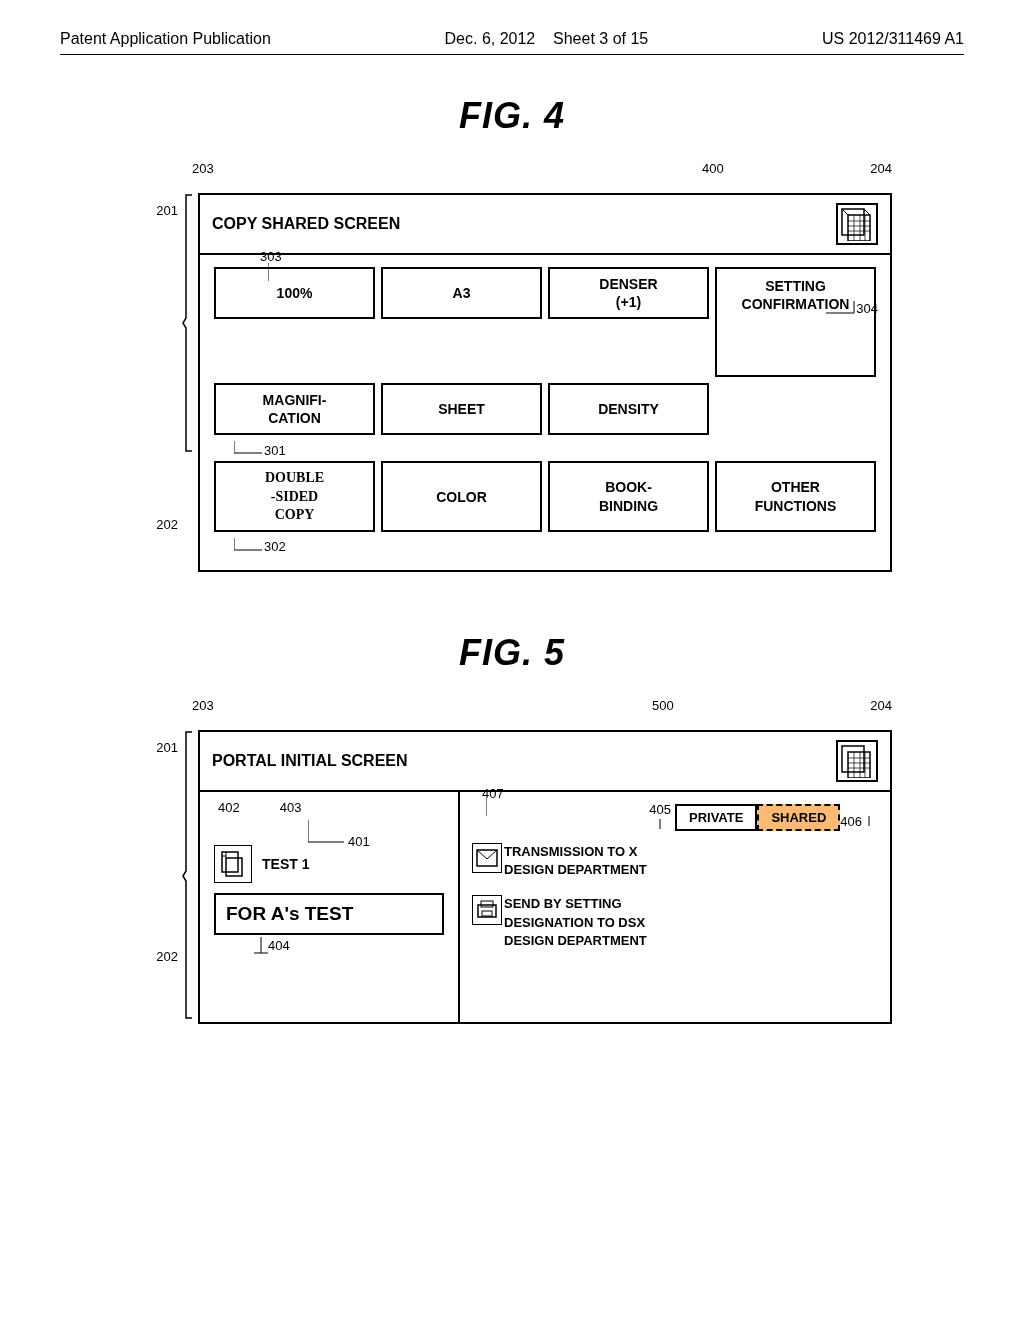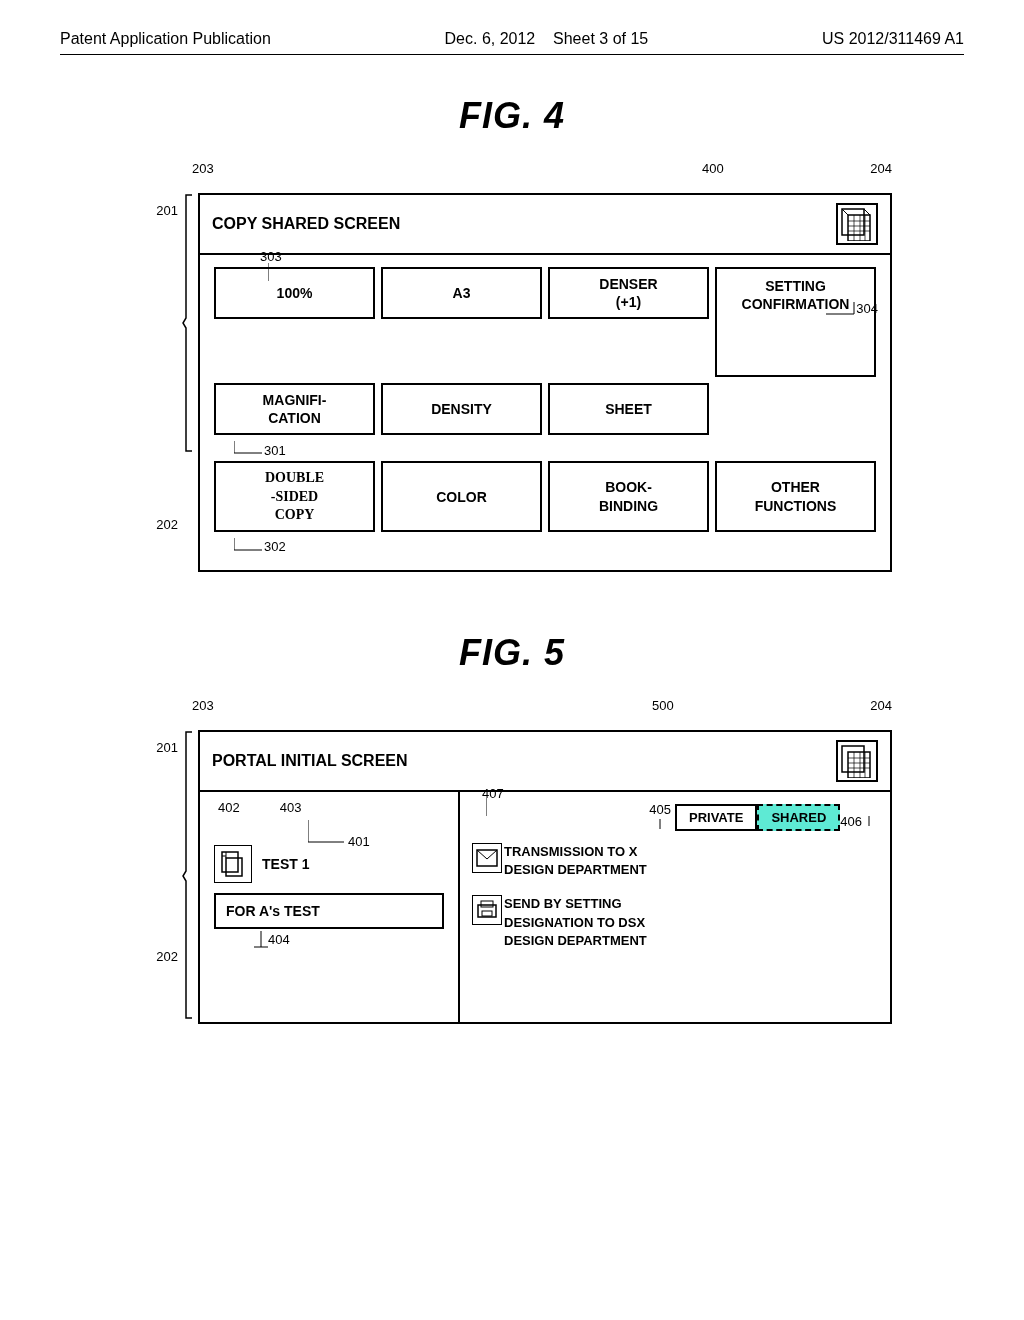--- a/index.html
+++ b/index.html
@@ -133,21 +133,21 @@
 
     .doc-label {
       font-size: 14px;
       font-weight: bold;
     }
 
     .folder-area {
       border: 2px solid #000;
       padding: 8px 10px;
       margin-top: 8px;
-      font-size: 14px;
+      font-size: 19px;
       font-weight: bold;
     }
 
     .dest-item {
       display: flex;
       align-items: flex-start;
       gap: 2px;
       margin-bottom: 8px;
       padding: 4px 0;
     }
@@ -242,22 +242,22 @@
               <div class="ui-btn">A3</div>
               <div class="ui-btn" style="white-space:pre-line;">DENSER
 (+1)</div>
               <div class="ui-btn" style="white-space:pre-line; grid-row: span 2; min-height:110px; align-items:flex-start; padding-top:8px;">SETTING
 CONFIRMATION</div>
             </div>
 
             <div style="display:grid; grid-template-columns:1fr 1fr 1fr 1fr; gap:6px; margin-bottom:6px;">
               <div class="ui-btn" style="white-space:pre-line;">MAGNIFI-
 CATION</div>
+              <div class="ui-btn">SHEET</div>
               <div class="ui-btn">DENSITY</div>
-              <div class="ui-btn">SHEET</div>
               <div style=""></div>
             </div>
 
             <div style="display:flex; align-items:center; padding-left:20px; margin-bottom:2px; font-size:13px;">
               <svg width="30" height="18">
                 <line x1="0" y1="12" x2="28" y2="12" stroke="#000" stroke-width="1"></line>
                 <line x1="0" y1="12" x2="0" y2="0" stroke="#000" stroke-width="1"></line>
               </svg>
               <span>301</span>
             </div>
@@ -278,21 +278,21 @@
                 <line x1="0" y1="0" x2="0" y2="12" stroke="#000" stroke-width="1"></line>
                 <line x1="0" y1="12" x2="28" y2="12" stroke="#000" stroke-width="1"></line>
               </svg>
               <span>302</span>
             </div>
 
           </div>
         </div>
       </div>
 
-      <div style="position:absolute; right:14px; top:140px; font-size:13px; display:flex; align-items:flex-end;">
+      <div style="position:absolute; right:14px; top:140px; font-size:13px; display:flex; align-items:flex-start;">
         <svg width="30" height="14">
           <line x1="0" y1="12" x2="28" y2="12" stroke="#000" stroke-width="1"></line>
           <line x1="28" y1="0" x2="28" y2="12" stroke="#000" stroke-width="1"></line>
         </svg>
         <span>304</span>
       </div>
 
     </div>
   </div>
 
@@ -391,21 +391,21 @@
                 </svg>
 
                 <div style="display:flex; gap:0; align-items:flex-end; position:relative;">
                   <div style="display:flex; flex-direction:column; align-items:center; margin-right:4px;">
                     <span style="font-size:13px; margin-bottom:2px;">405</span>
                     <svg width="14" height="12">
                       <line x1="7" y1="0" x2="7" y2="10" stroke="#000" stroke-width="1"></line>
                     </svg>
                   </div>
                   <div class="tab-btn">PRIVATE</div>
-                  <div class="tab-btn selected-outline" style="background:#5eead4;">SHARED</div>
+                  <div class="tab-btn selected-outline" style="background:#fdba74;">SHARED</div>
                   <div style="display:flex; flex-direction:row; align-items:center; margin-left:0;">
                     <span style="font-size:13px; margin-bottom:2px;">406</span>
                     <svg width="14" height="12">
                       <line x1="7" y1="0" x2="7" y2="10" stroke="#000" stroke-width="1"></line>
                     </svg>
                   </div>
                 </div>
               </div>
 
               <div class="dest-item">

